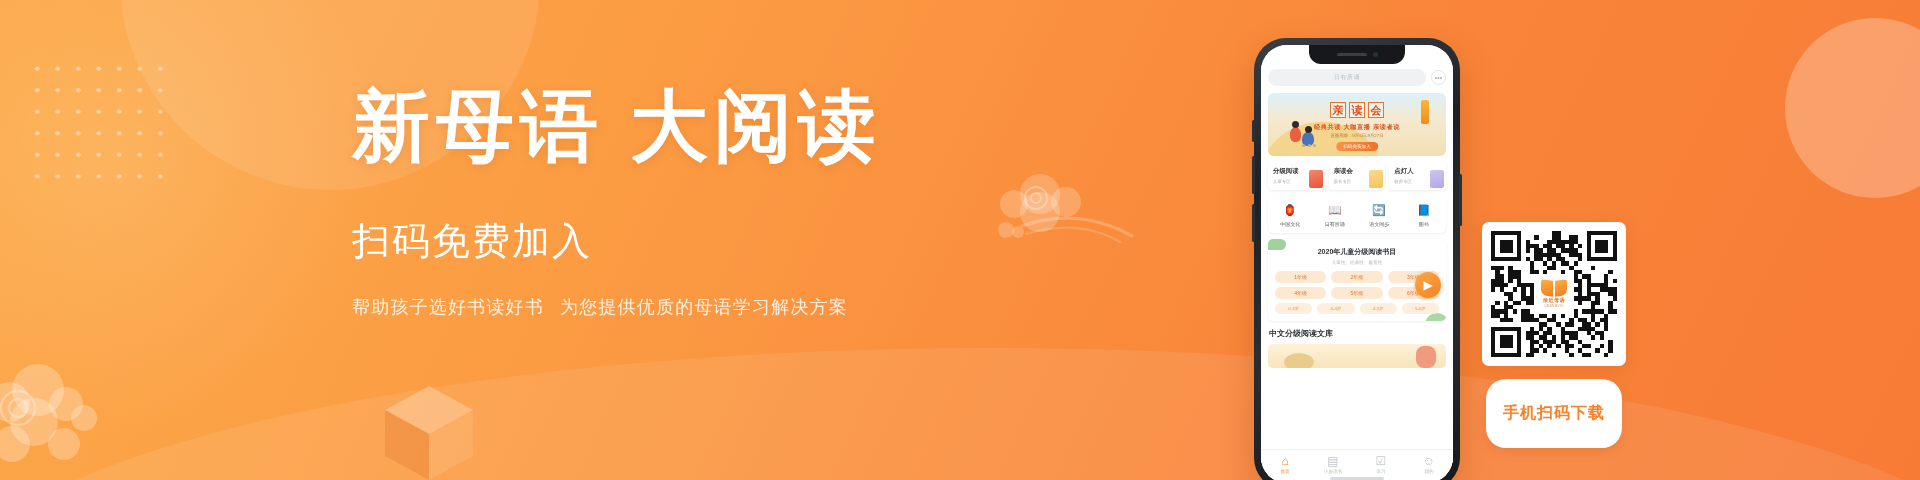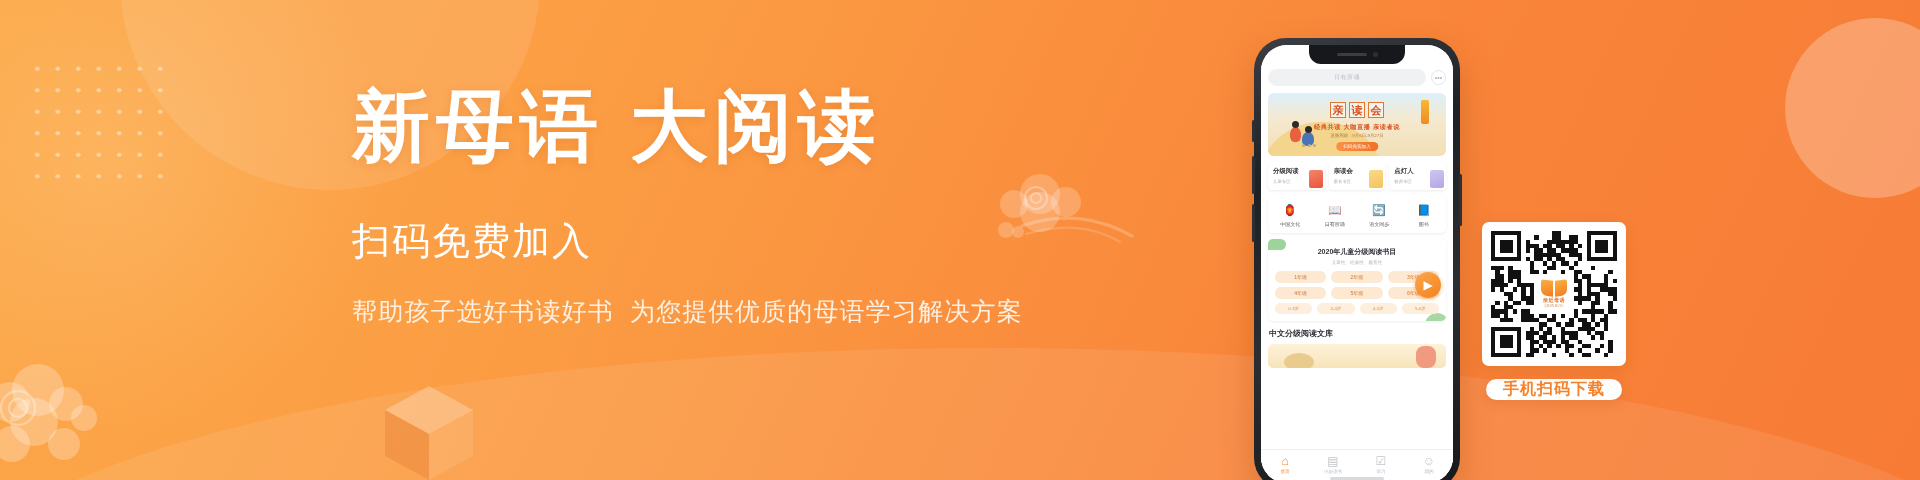--- a/index.html
+++ b/index.html
@@ -74,21 +74,21 @@
   .subhead {
     margin-top: 52px;
     font-size: 38px;
     font-weight: 400;
     color: #ffffff;
     letter-spacing: 2px;
     line-height: 1.2;
   }
   .tagline {
     margin-top: 30px;
-    font-size: 25px;
+    font-size: 18px;
     font-weight: 300;
     color: #fdf0e2;
     letter-spacing: 1.2px;
     white-space: nowrap;
   }
   .tagline .sep { display: inline-block; width: 16px; }
 
   
   .phone {
     position: absolute;
@@ -328,21 +328,21 @@
   .qr-logo .nm { font-size: 5.2px; font-weight: 700; color: #e2711d; letter-spacing: .4px; }
   .qr-logo .en { font-size: 2.6px; color: #c98a4a; letter-spacing: .2px; }
 
   .qr-cta {
     margin-top: 13px;
     background: #ffffff;
     color: #f5832b;
     font-size: 16px;
     font-weight: 700;
     letter-spacing: 1px;
-    padding: 0 17px;
+    padding: 24px 17px;
     border-radius: 20px;
     white-space: nowrap;
     box-shadow: 0 4px 12px rgba(170,80,10,0.18);
   }
 </style>
 </head>
 <body>
 
 <div id="banner">
 

